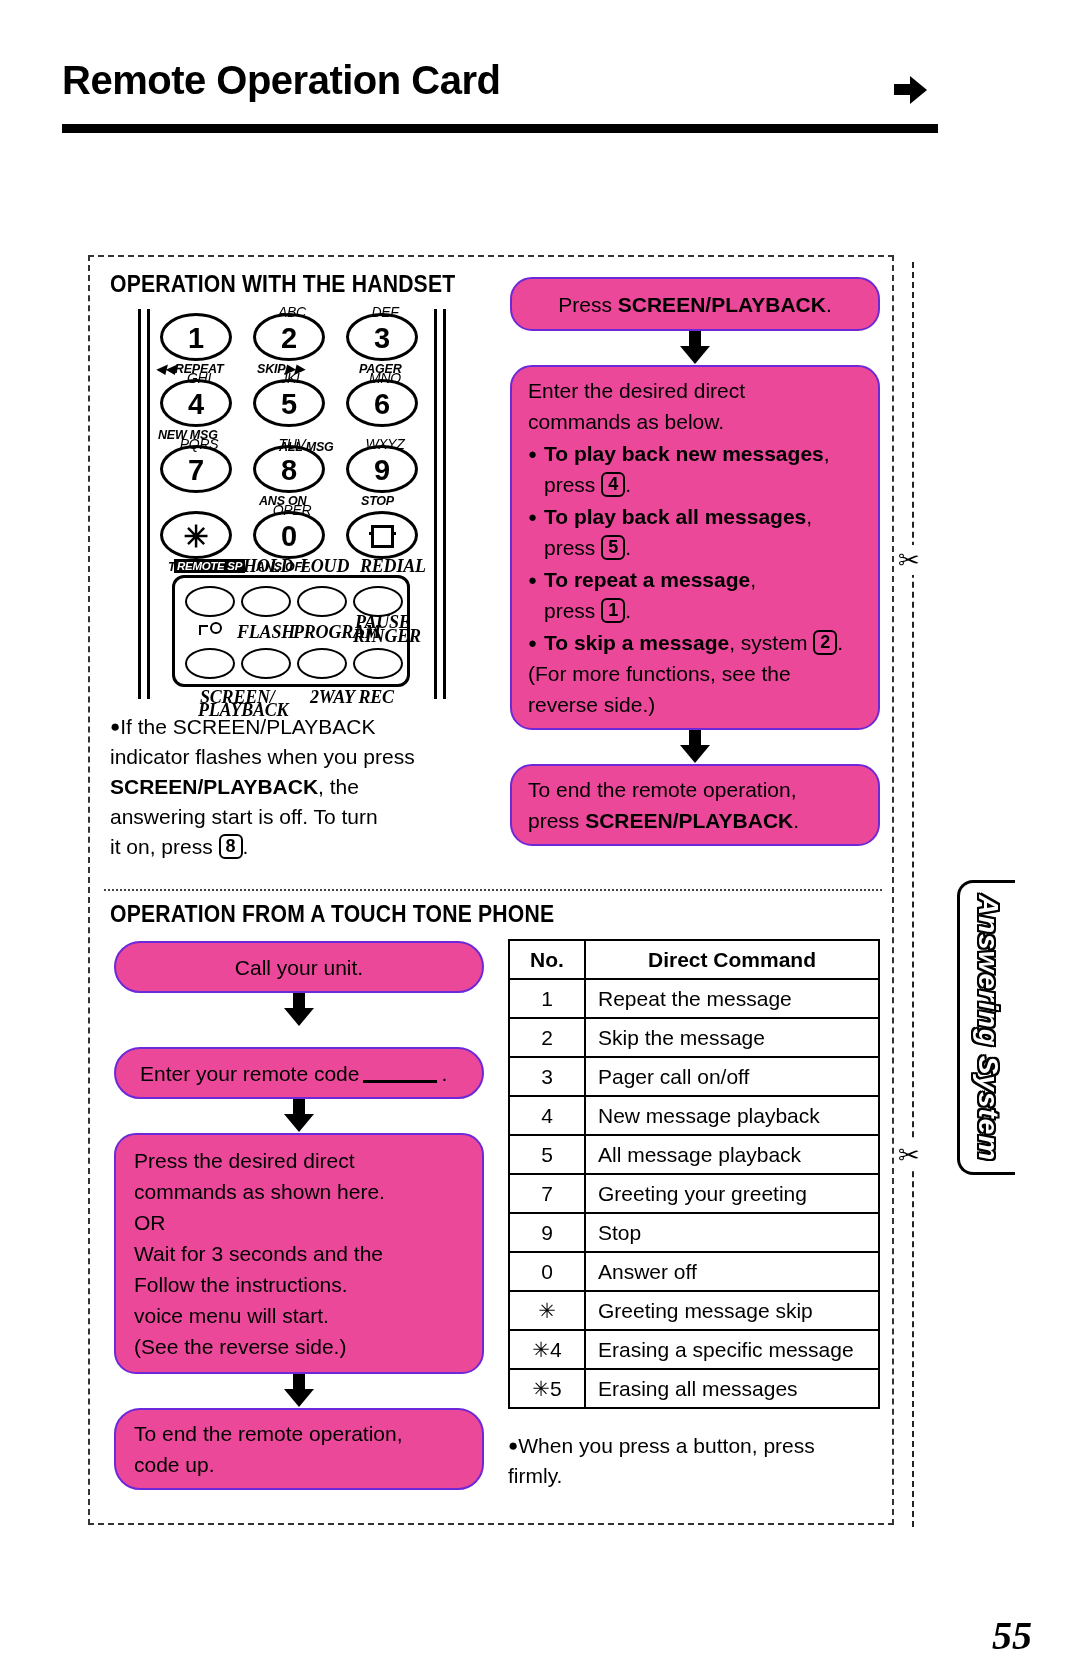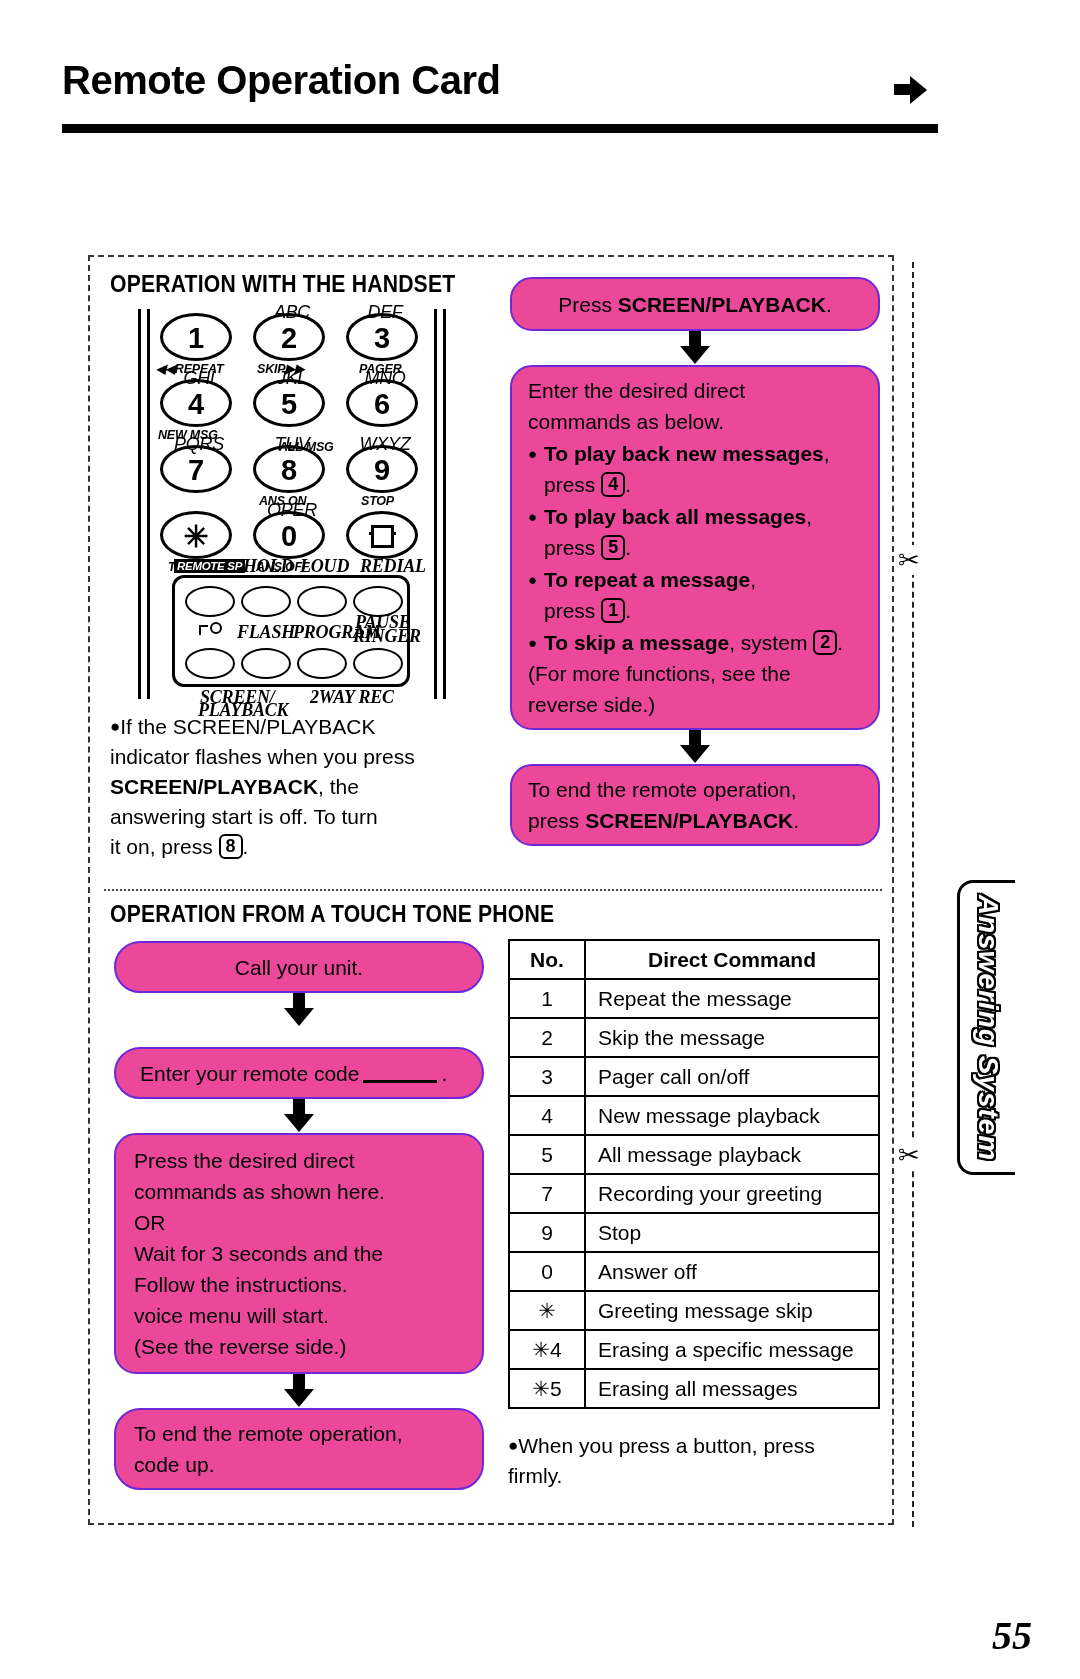--- a/index.html
+++ b/index.html
@@ -147,21 +147,21 @@
     font-weight: bold;
   }
   .key.c0 { left: 4px; }
   .key.c1 { left: 97px; }
   .key.c2 { left: 190px; }
   .key .alpha {
     position: absolute;
     left: 0;
     top: -10px;
     width: 72px;
-    font-size: 18px;
+    font-size: 14px;
     font-weight: normal;
     font-style: italic;
     line-height: 13px;
     letter-spacing: -0.3px;
   }
   .key .glyph-star { font-size: 30px; line-height: 46px; }
   .key .glyph-sq {
     display: inline-block;
     width: 17px;
     height: 17px;
@@ -690,21 +690,21 @@
           <tr>
             <td class="no">4</td>
             <td class="cmd">New message playback</td>
           </tr>
           <tr>
             <td class="no">5</td>
             <td class="cmd">All message playback</td>
           </tr>
           <tr>
             <td class="no">7</td>
-            <td class="cmd">Recording your greeting</td>
+            <td class="cmd">Greeting your greeting</td>
           </tr>
           <tr>
             <td class="no">9</td>
             <td class="cmd">Stop</td>
           </tr>
           <tr>
             <td class="no">0</td>
             <td class="cmd">Answer off</td>
           </tr>
           <tr>

